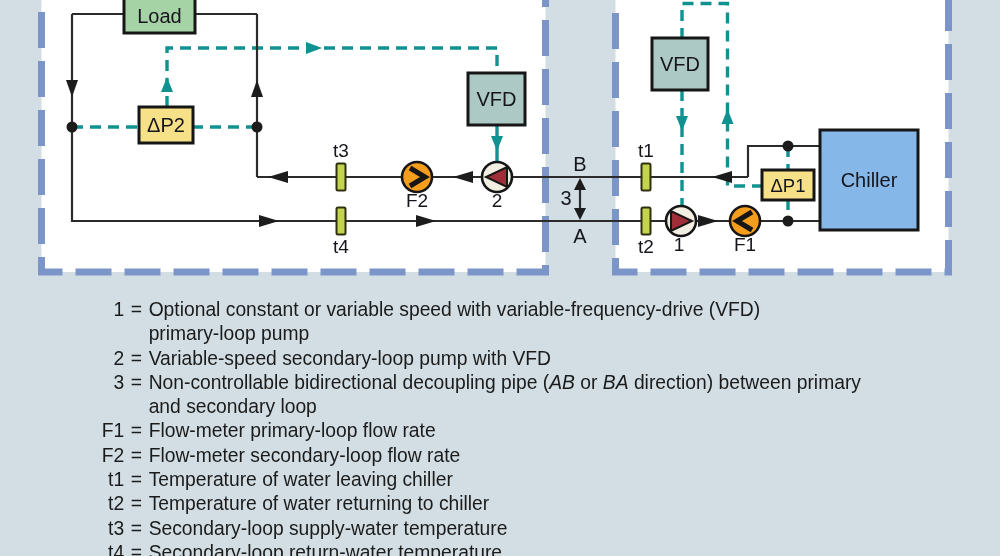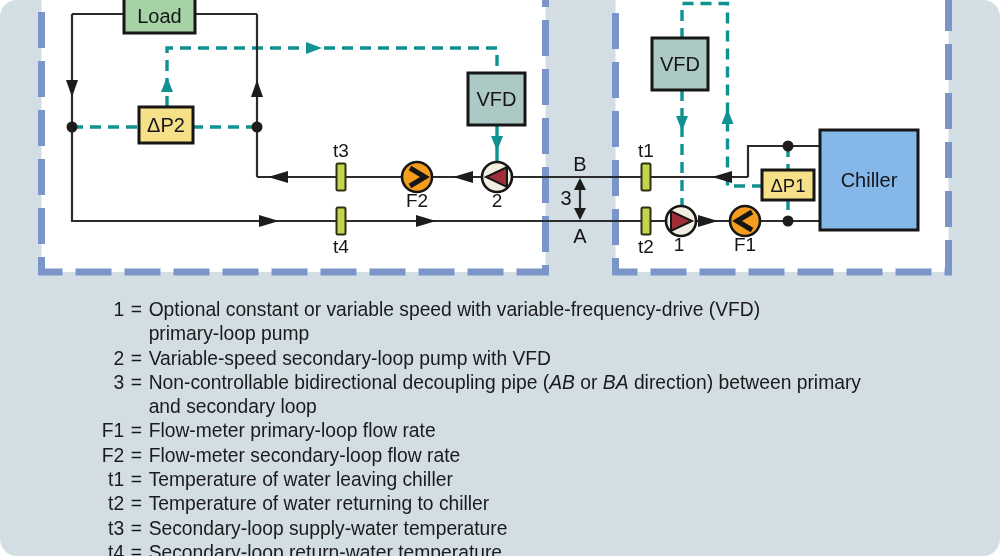--- a/index.html
+++ b/index.html
@@ -1,17 +1,17 @@
 <!DOCTYPE html>
 <html><head>
 <meta charset="utf-8">
 <style>
   html,body{margin:0;padding:0;}
   body{font-family:"Liberation Sans",sans-serif;}
-  .screen{position:relative;width:1000px;height:556px;background:#d2dee3;overflow:hidden;border-radius:17px;}
+  .screen{position:relative;width:1000px;height:556px;background:#d2dee3;overflow:hidden;}
   .diagram{position:absolute;left:0;top:0;}
   .loopbox{fill:#ffffff;stroke-width:7;stroke-dasharray:36 13;}
   .dash{fill:none;stroke-width:3.4;stroke-dasharray:11 7;}
   .csolid{fill:none;stroke-width:3.4;}
   .pipe{fill:none;stroke:#2b2b2b;stroke-width:2.2;}
   .blkarrow{fill:#1c1c1c;}
   .dot{fill:#1c1c1c;}
   .eqbox{stroke:#161616;stroke-width:3;}
   .sensor{stroke:#2f2f12;stroke-width:2;}
   .pumpbody{stroke:#161616;stroke-width:2.6;}

